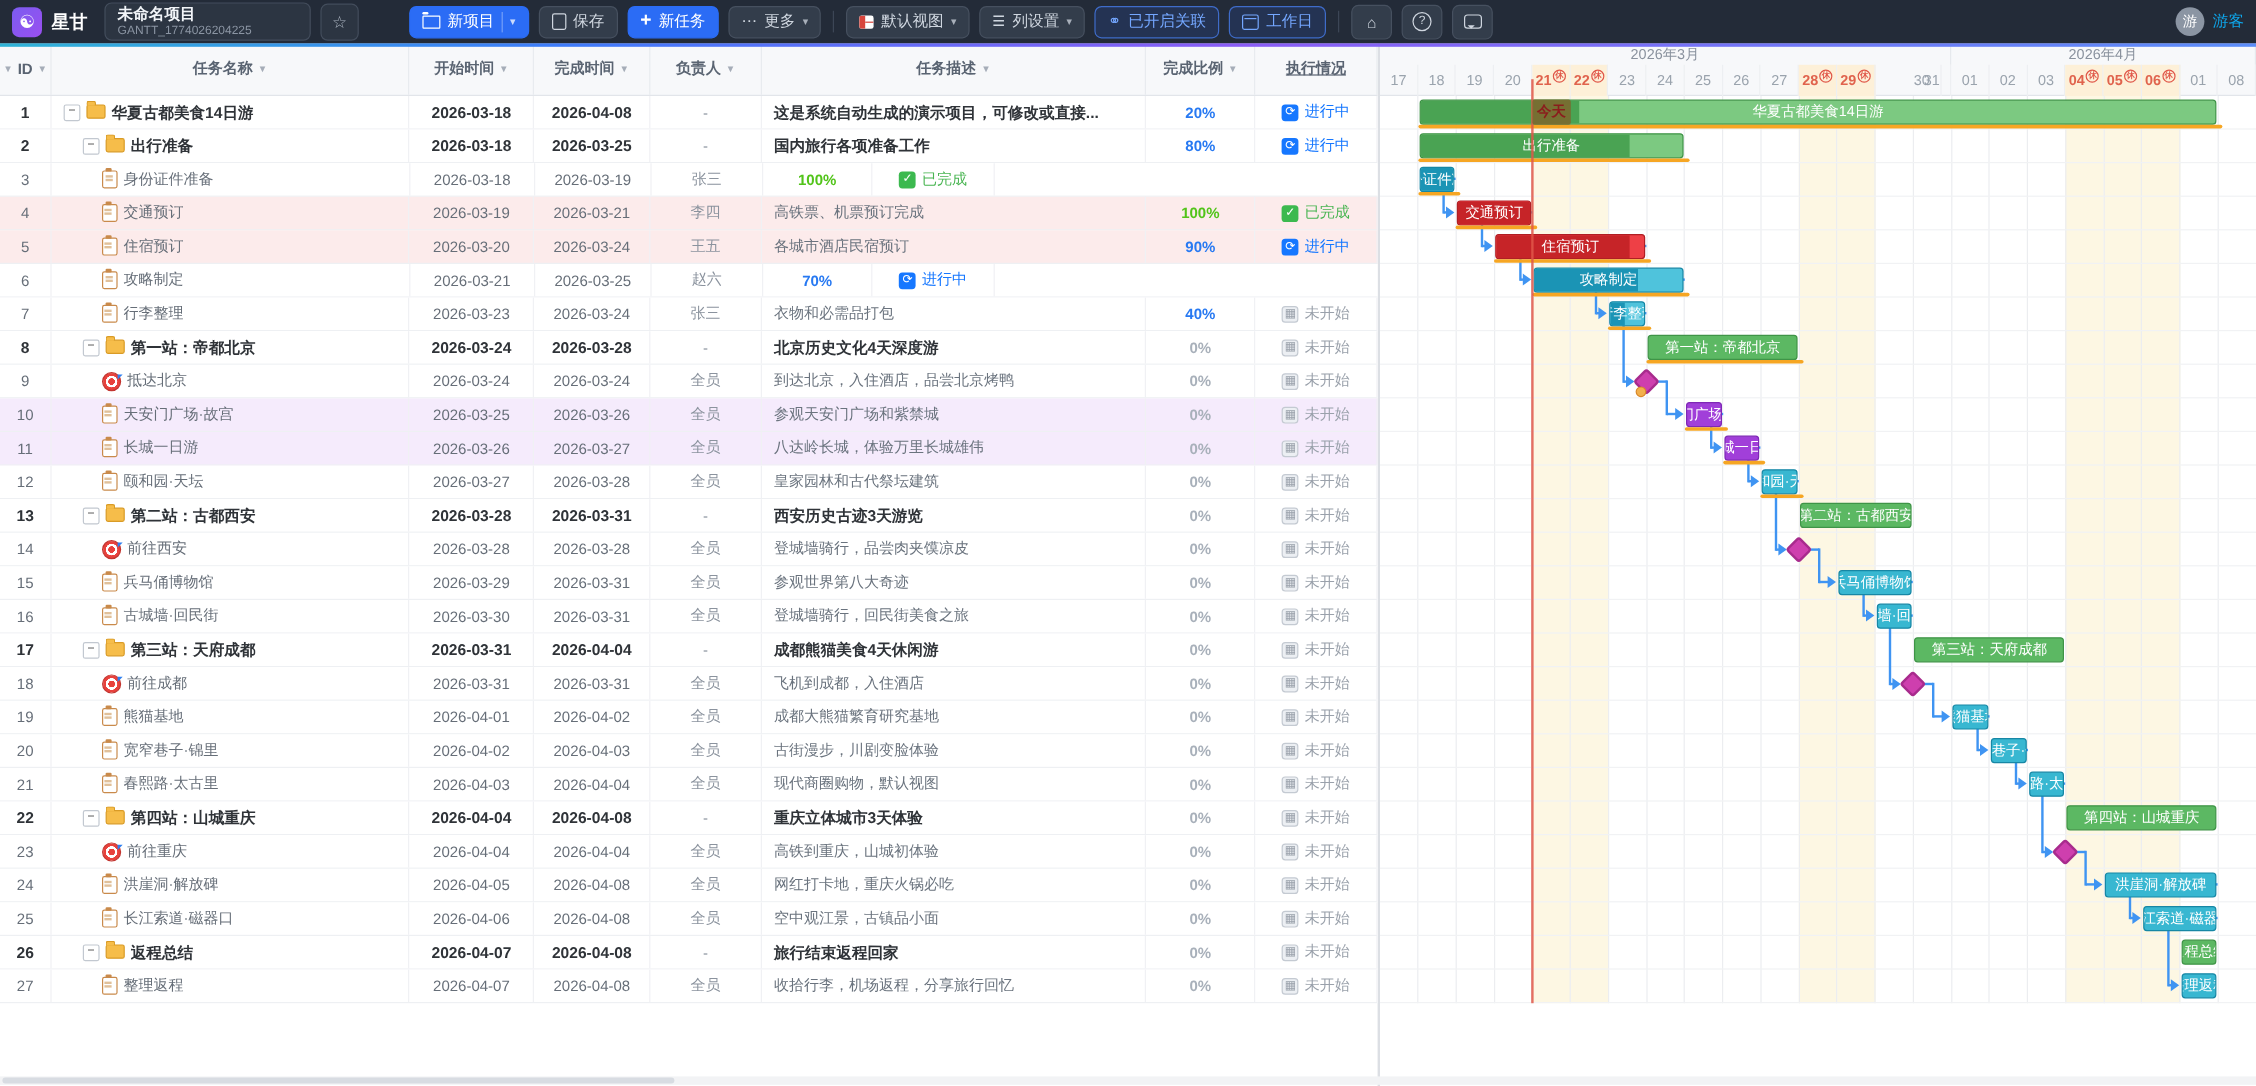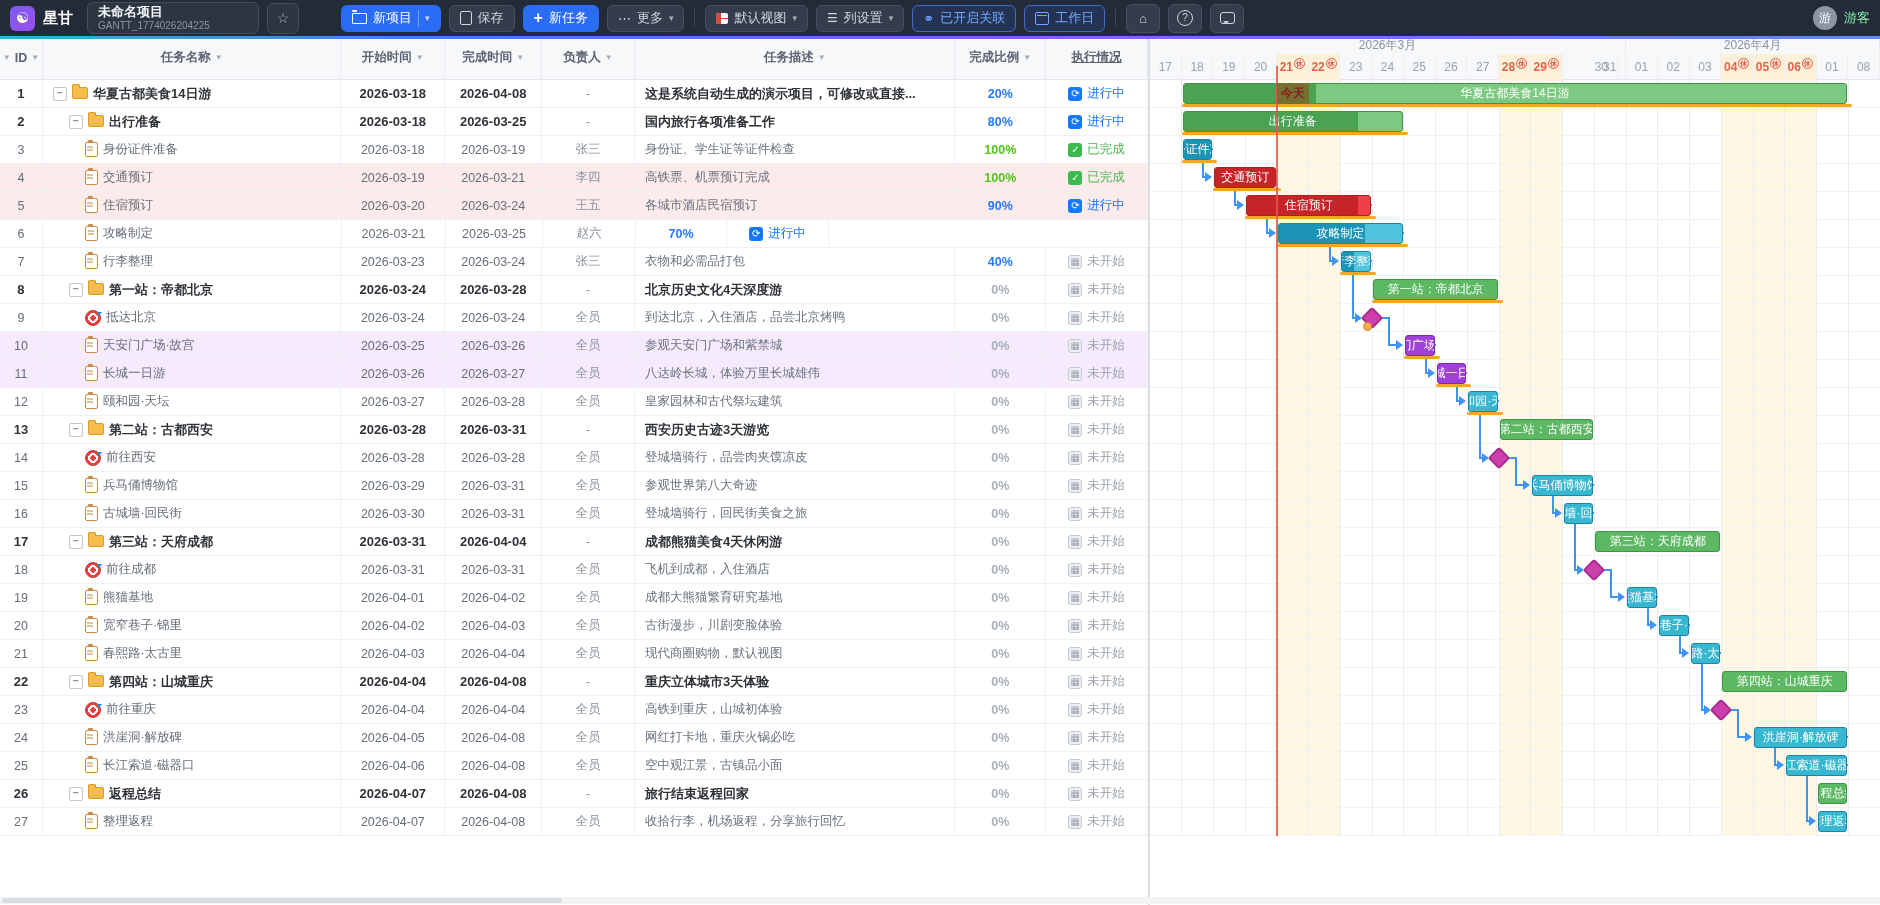--- a/index.html
+++ b/index.html
@@ -14,21 +14,21 @@
   .starbox{background:#2c3542;border:1px solid #434d5c;border-radius:6px;width:30px;height:29px;display:flex;align-items:center;justify-content:center;color:#aab3bf;font-size:14px;}
   .tb-btn{height:27px;border-radius:6px;display:flex;align-items:center;gap:6px;padding:0 10px;font-size:13px;cursor:pointer;box-sizing:border-box;}
   .tb-dark{background:#333d4b;border:1px solid #46505f;color:#cfd6df;}
   .tb-blue{background:#2b6cf5;border:1px solid #2b6cf5;color:#fff;}
   .tb-bluelite{background:rgba(43,108,245,.14);border:1px solid #3f6cc9;color:#74a7ff;}
   .chev{font-size:9px;opacity:.75;}
   .vsep{width:1px;height:18px;background:#3c4656;margin:0 2px;}
   .split{width:1px;align-self:stretch;margin:4px 0;background:rgba(255,255,255,.35);}
   .iconbtn{width:32px;height:27px;background:#333d4b;border:1px solid #46505f;border-radius:6px;color:#cfd6df;display:flex;align-items:center;justify-content:center;font-size:13px;}
   .avatar{width:24px;height:24px;border-radius:50%;background:#8b95a3;color:#fff;font-size:12px;display:flex;align-items:center;justify-content:center;}
-  .username{color:#86efac;font-size:13px;}
+  .username{color:#0ea5e9;font-size:13px;}
   .mini-doc{width:10px;height:12px;border:1.5px solid #cfd6df;border-radius:2px;}
   .mini-folder{width:13px;height:9px;border:1.5px solid #fff;border-radius:1px;position:relative;}
   .mini-folder:before{content:"";position:absolute;left:-1px;top:-4px;width:5px;height:2px;background:#fff;border-radius:1px;}
   .mini-view{width:12px;height:11px;background:#fff;border-radius:2px;position:relative;overflow:hidden;}
   .mini-view:before{content:"";position:absolute;left:0;top:0;width:5px;height:11px;background:#d8453c;}
   .mini-view:after{content:"";position:absolute;right:0;top:5px;width:7px;height:1.5px;background:#d8453c;}
   .mini-cal{width:12px;height:11px;border:1.5px solid #74a7ff;border-radius:2px;position:relative;}
   .mini-cal:before{content:"";position:absolute;left:1px;right:1px;top:2px;height:1.5px;background:#74a7ff;}
   .mini-bubble{width:13px;height:10px;border:1.5px solid #cfd6df;border-radius:3px;position:relative;}
   .mini-bubble:before{content:"";position:absolute;left:2px;bottom:-4px;border:3px solid transparent;border-top-color:#cfd6df;}
@@ -237,21 +237,20 @@
           </div>
           <div class="g-row">
             <div class="g-cell c-center" style="width: 43px;">3</div>
             <div class="g-cell namecell" style="width: 299px; padding-left: 42px;">
               <div class="ico-clip"></div>
               <div style="overflow: hidden; text-overflow: ellipsis;">身份证件准备</div>
             </div>
             <div class="g-cell c-center" style="width: 104px;">2026-03-18</div>
             <div class="g-cell c-center" style="width: 97px;">2026-03-19</div>
             <div class="g-cell c-center" style="width: 93px; color: rgb(139, 147, 158);">张三</div>
-            <div class="g-cell" style="width: 321px; padding-left: 10px; color: rgb(106, 115, 126);">身份证、学生证等证件检查</div>
             <div class="g-cell c-center pct-green" style="width: 91px;">100%</div>
             <div class="g-cell c-center st-done" style="width: 102px;">
               <div class="stbox">✓</div>
               <div style="display: inline;">已完成</div>
             </div>
           </div>
           <div class="g-row pink">
             <div class="g-cell c-center" style="width: 43px;">4</div>
             <div class="g-cell namecell" style="width: 299px; padding-left: 42px;">
               <div class="ico-clip"></div>

